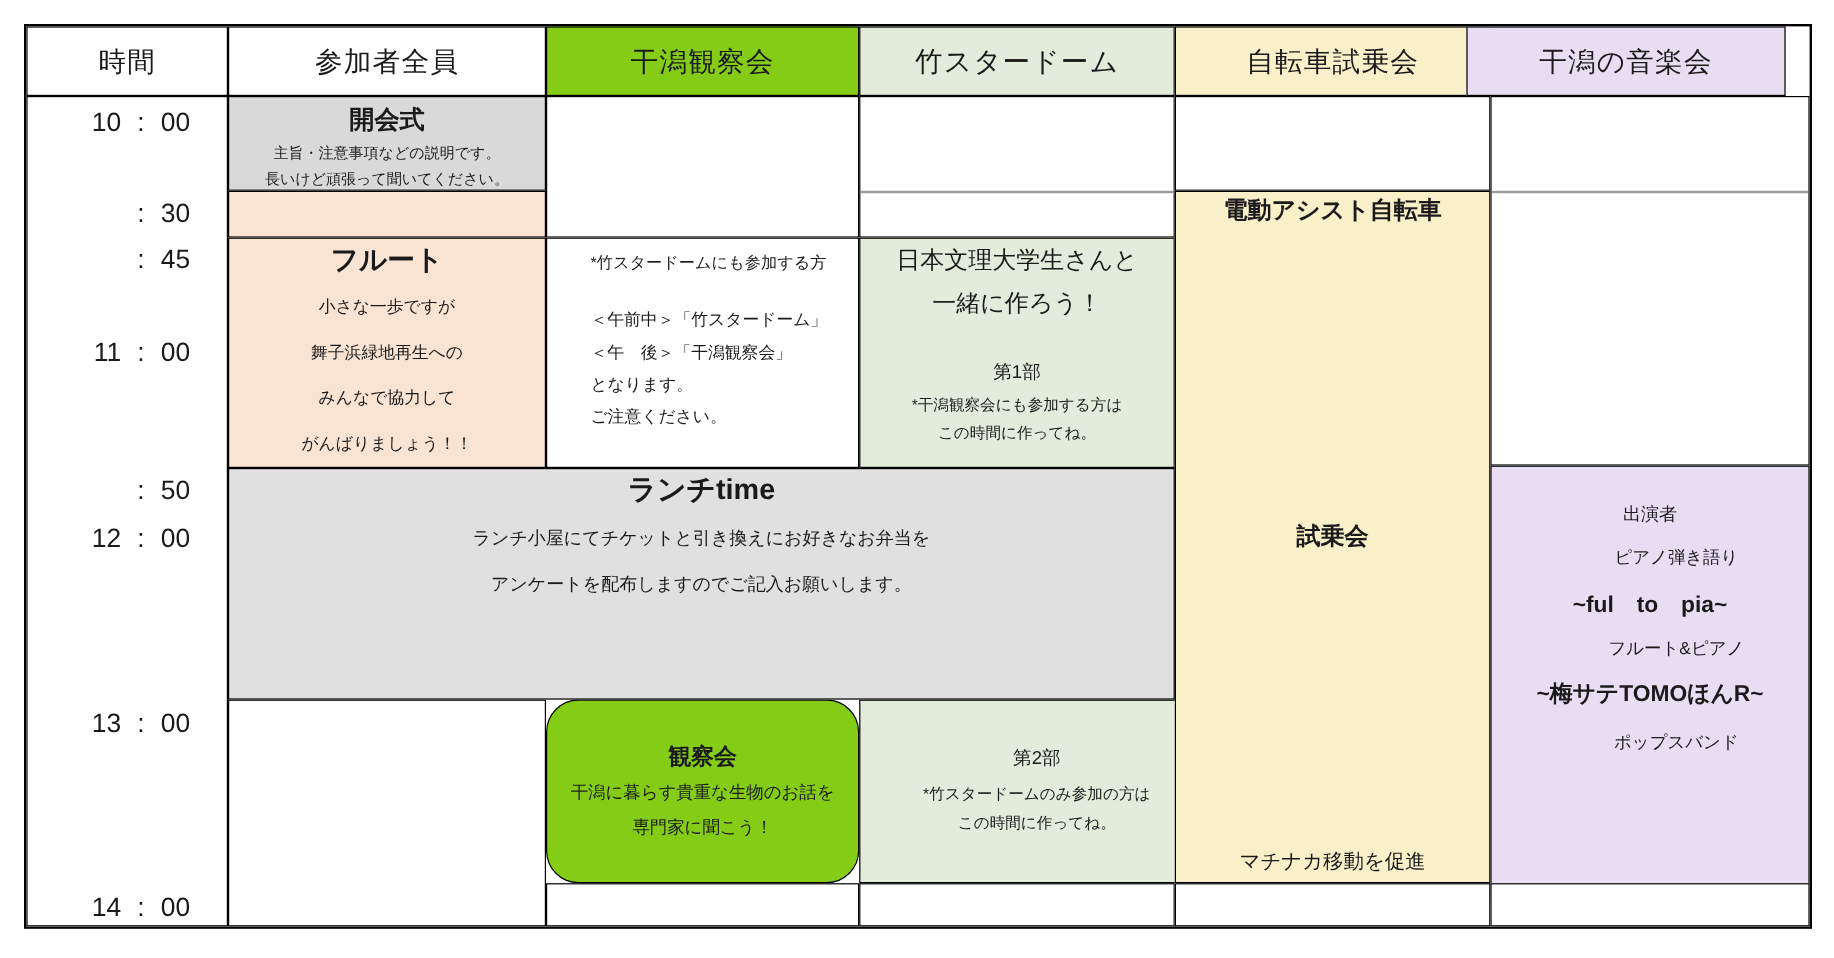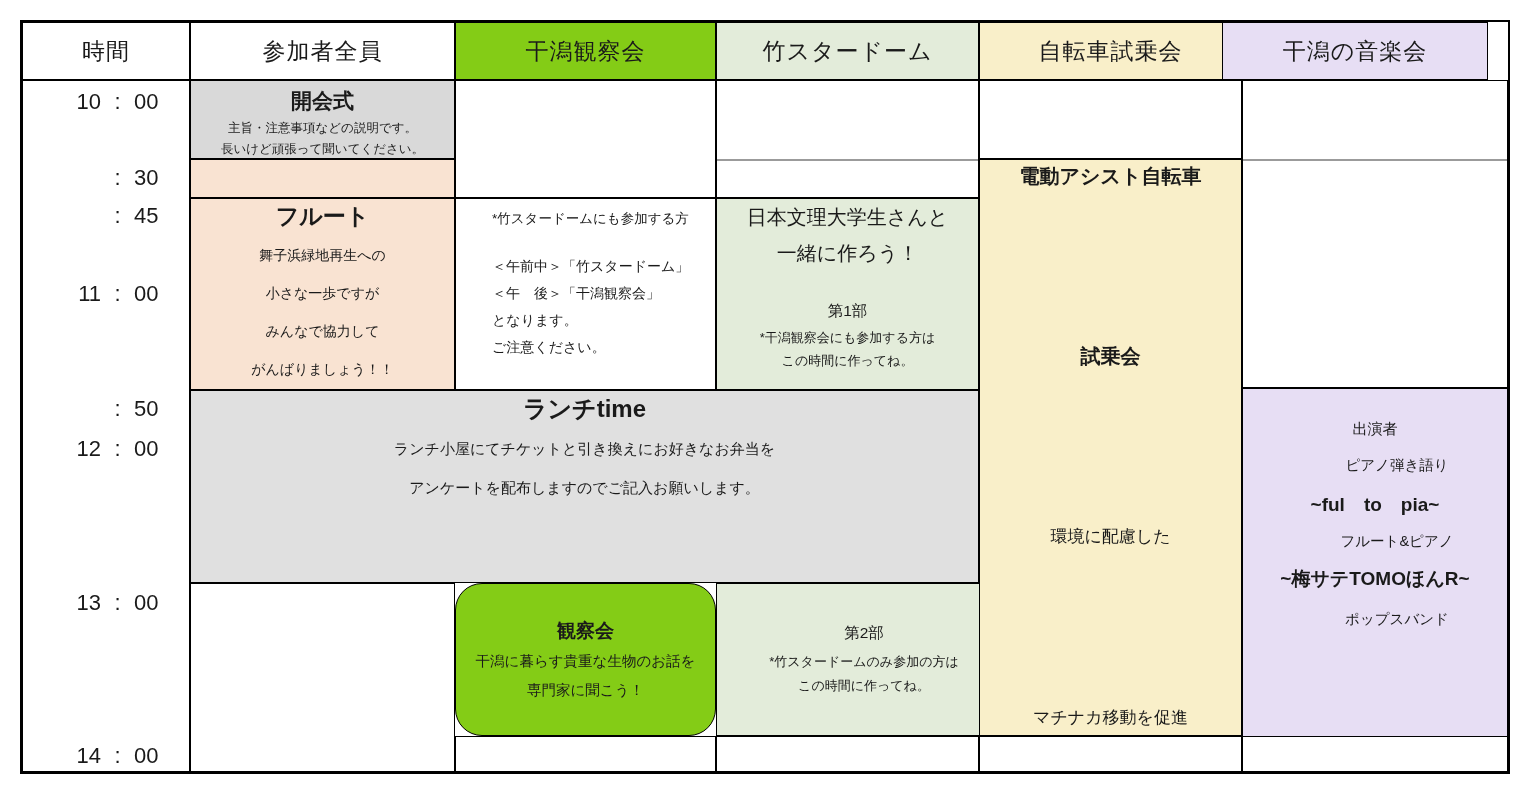--- a/index.html
+++ b/index.html
@@ -154,22 +154,22 @@
   </div>
 
   <div class="cell opening bg-gray" style="left:168px;top:58px;width:265px;height:79px">
     <span class="t">開会式</span>
     <span class="s1">主旨・注意事項などの説明です。</span>
     <span class="s2">長いけど頑張って聞いてください。</span>
   </div>
   <div class="cell bg-peach" style="left:168px;top:137px;width:265px;height:39px"></div>
   <div class="cell cleaning bg-peach" style="left:168px;top:176px;width:265px;height:192px">
     <span class="t">フルート</span>
+    <span class="l">小さな一歩ですが</span>
     <span class="l">舞子浜緑地再生への</span>
-    <span class="l">小さな一歩ですが</span>
     <span class="l">みんなで協力して</span>
     <span class="l">がんばりましょう！！</span>
   </div>
   <div class="cell" style="left:168px;top:561px;width:265px;height:189px"></div>
 
   <div class="cell" style="left:433px;top:58px;width:261px;height:118px"></div>
   <div class="cell note" style="left:433px;top:176px;width:261px;height:192px">
     <span class="l0">*竹スタードームにも参加する方</span>
     <span class="l1">＜午前中＞「竹スタードーム」</span>
     <span class="l">＜午　後＞「干潟観察会」</span>
@@ -197,21 +197,20 @@
     <span class="part">第2部</span>
     <span class="n1">*竹スタードームのみ参加の方は</span>
     <span class="n2">この時間に作ってね。</span>
   </div>
   <div class="cell" style="left:694px;top:714px;width:263px;height:36px"></div>
 
   <div class="cell" style="left:957px;top:58px;width:263px;height:79px"></div>
   <div class="cell bike bg-yellow" style="left:957px;top:137px;width:263px;height:577px">
     <span class="t">電動アシスト自転車</span>
     <span class="t">試乗会</span>
-    <span class="l">環境に配慮した</span>
     <span class="l">マチナカ移動を促進</span>
   </div>
   <div class="cell" style="left:957px;top:714px;width:263px;height:36px"></div>
 
   <div class="cell" style="left:1220px;top:58px;width:266px;height:308px">
     <div class="gline" style="top:78px"></div>
   </div>
   <div class="cell music bg-purple" style="left:1220px;top:366px;width:266px;height:364px">
     <span class="label">出演者</span>
     <span class="desc">ピアノ弾き語り</span>

